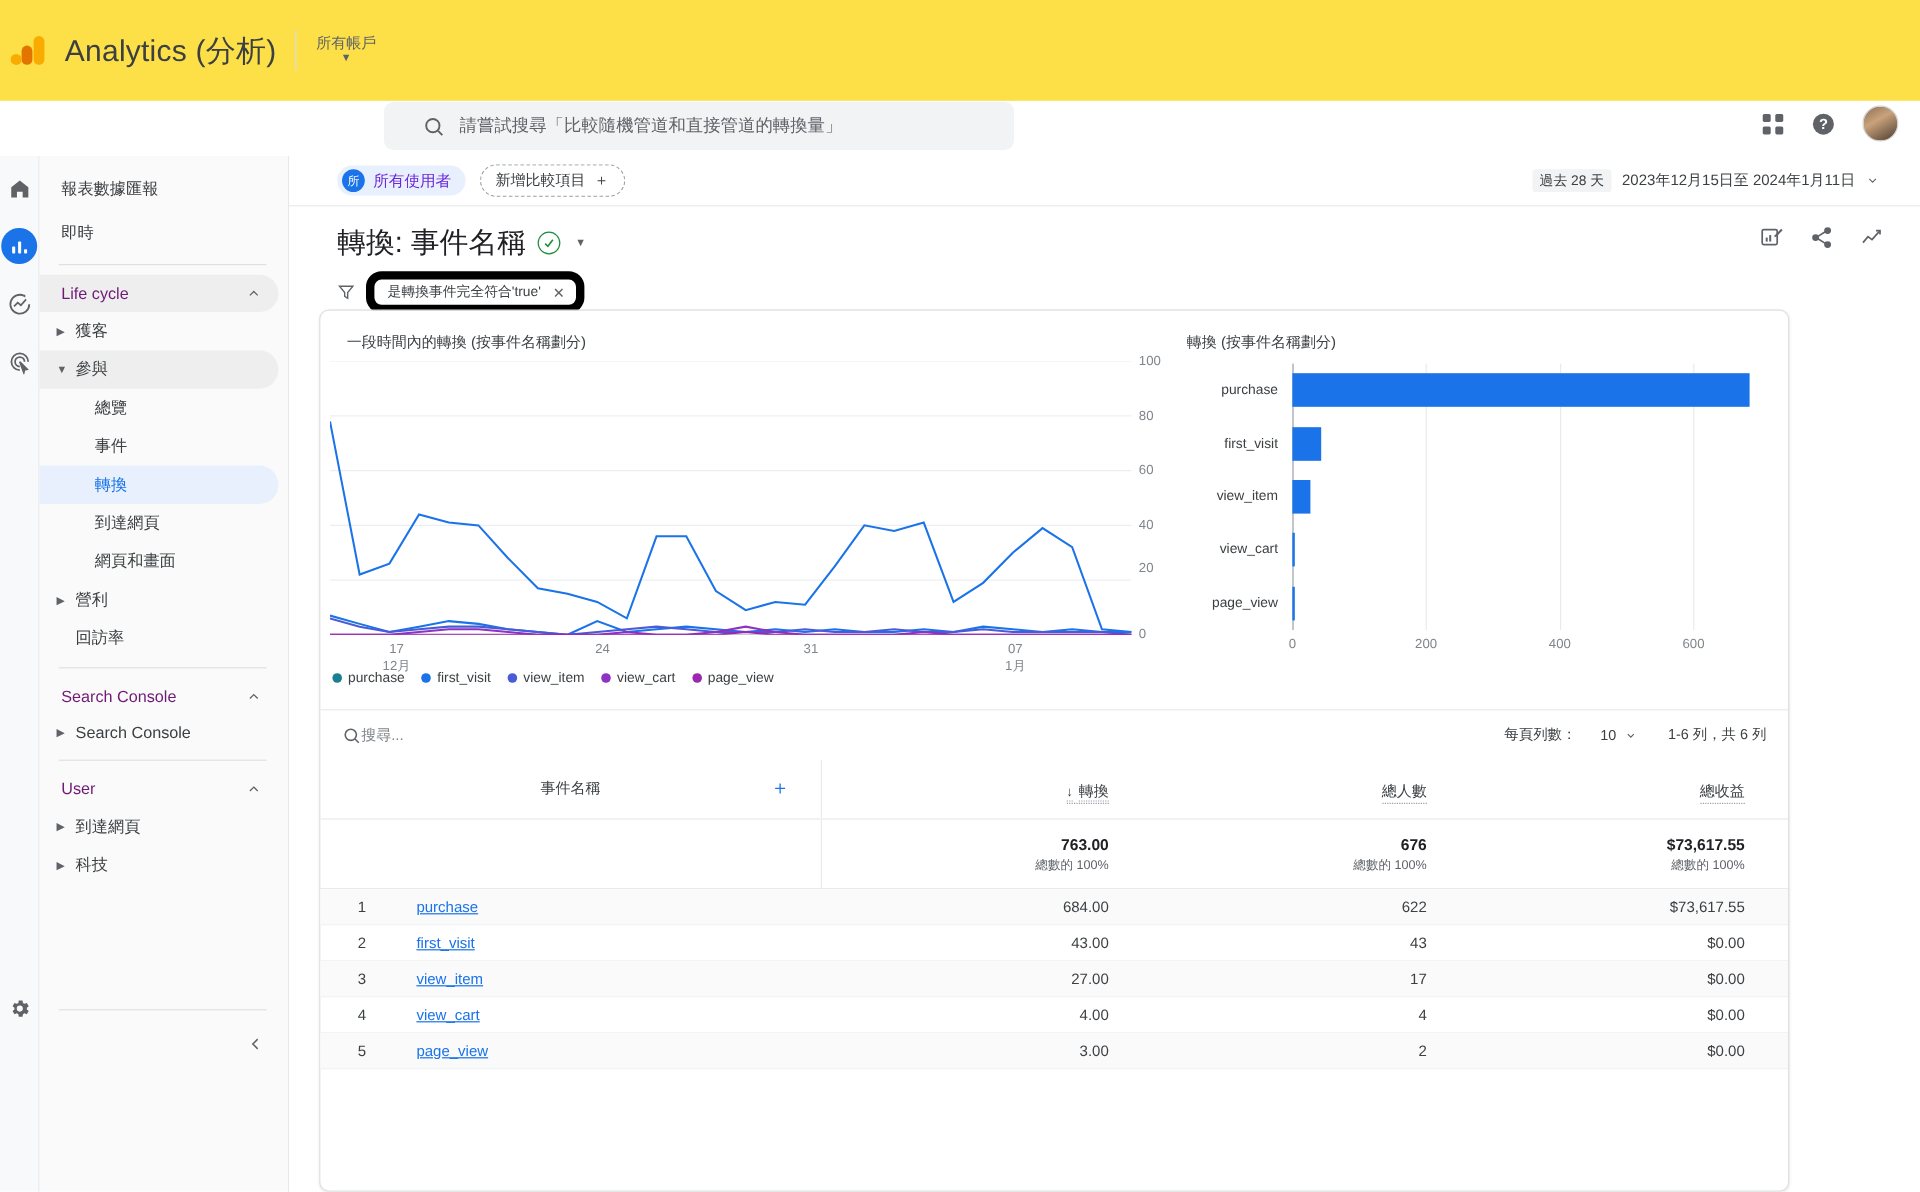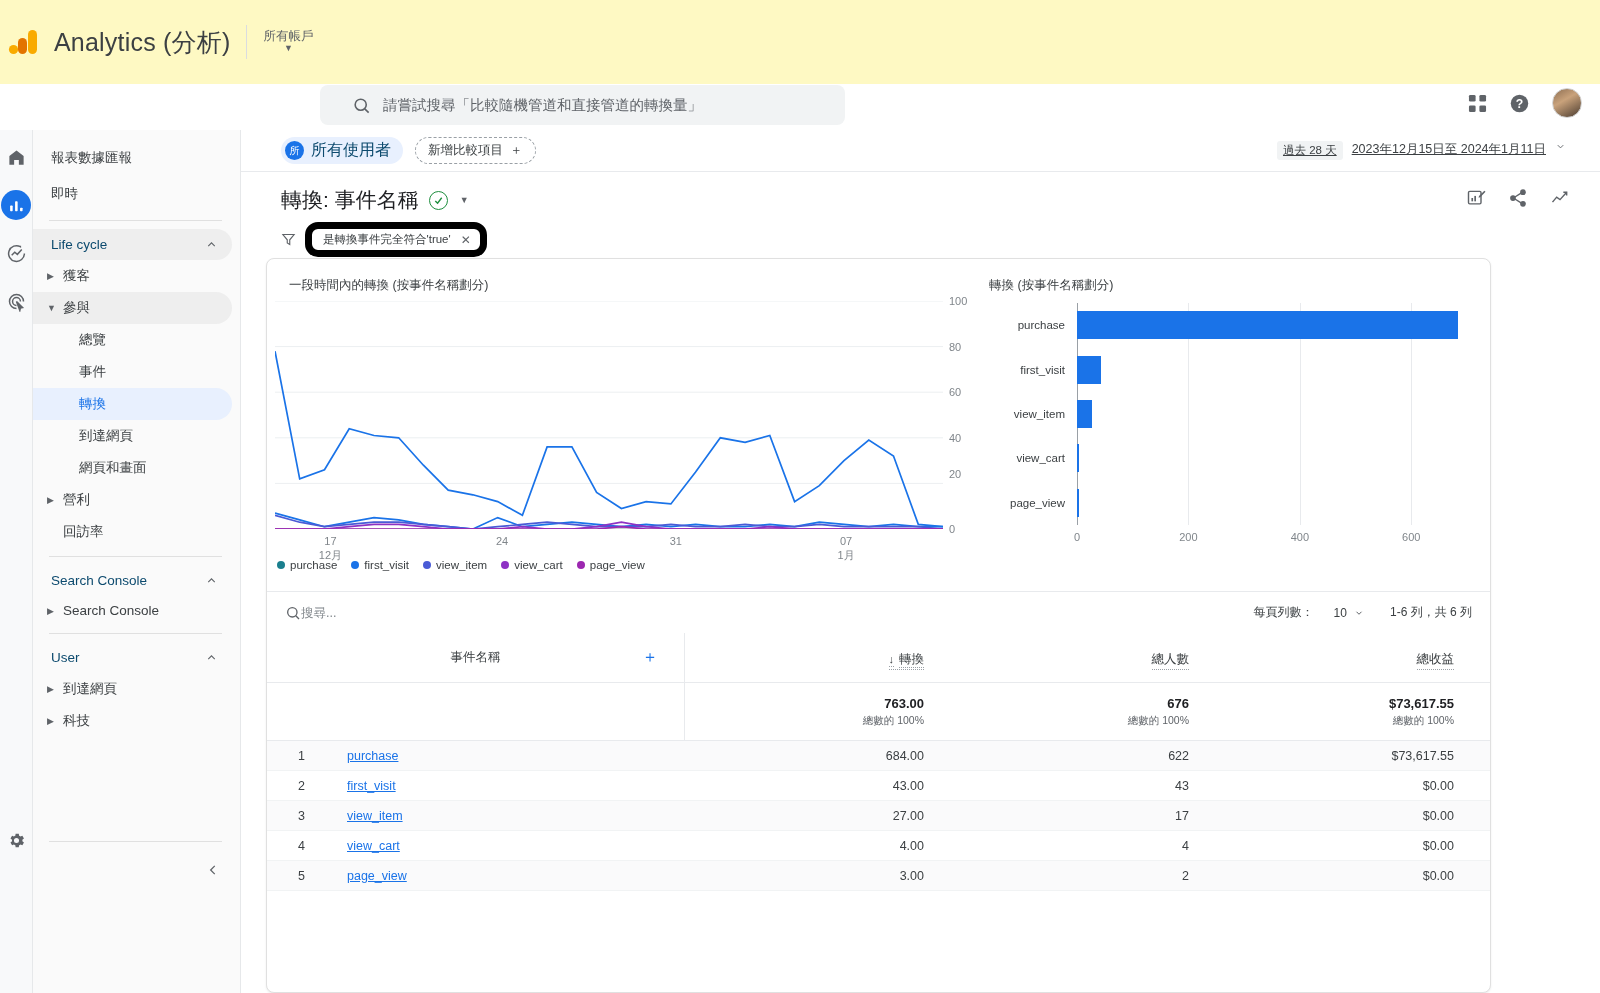--- a/index.html
+++ b/index.html
@@ -5,21 +5,21 @@
   * { box-sizing: border-box; margin: 0; padding: 0; }
   html, body {
     width: 1600px; height: 993px;
     font-family: "Liberation Sans", "DejaVu Sans", sans-serif;
     background: #ffffff; color: #202124;
     overflow: hidden;
   }
   
   .topbar {
     position: absolute; top: 0; left: 0; width: 1600px; height: 84px;
-    background: #fef9c3; display: flex; align-items: center;
+    background: #fde047; display: flex; align-items: center;
   }
   .ga-logo { width: 34px; height: 34px; margin-left: 8px; position: relative; flex: none; }
   .brand {
     font-size: 25px; color: #3c4043; margin-left: 12px; white-space: nowrap;
     font-weight: 400; letter-spacing: .2px;
   }
   .brand-div { width: 1px; height: 34px; background: #dadce0; margin: 0 16px; }
   .acct { display: flex; flex-direction: column; align-items: center; line-height: 1.1; }
   .acct-label { font-size: 12.5px; color: #5f6368; white-space: nowrap; }
   .acct-caret { font-size: 9px; color: #5f6368; margin-top: 1px; }
@@ -55,21 +55,21 @@
   .rail-gear { position: absolute; bottom: 120px; }
   
   .sidebar {
     position: absolute; left: 33px; top: 130px; width: 208px; height: 863px;
     background: #fafafa; border-right: 1px solid #e6e8ea; padding-top: 10px;
   }
   .nav-top { font-size: 13.5px; color: #3c4043; padding: 9px 0 9px 18px; cursor: pointer; }
   .nav-sep { height: 1px; background: #e0e0e0; margin: 8px 18px 8px 16px; }
   .nav-group {
     display: flex; align-items: center; justify-content: space-between;
-    font-size: 13.5px; color: #0c4a6e; padding: 8px 14px 8px 18px;
+    font-size: 13.5px; color: #701a75; padding: 8px 14px 8px 18px;
     border-radius: 0 16px 16px 0; margin-right: 8px; cursor: pointer;
   }
   .nav-group.hl { background: #eeeeee; }
   .nav-row {
     display: flex; align-items: center; font-size: 13.5px; color: #3c4043;
     padding: 7px 10px 7px 14px; border-radius: 0 16px 16px 0; margin-right: 8px; cursor: pointer;
   }
   .nav-row.hl { background: #eeeeee; }
   .nav-row .tri { width: 14px; font-size: 9px; color: #5f6368; flex: none; }
   .nav-row .lbl { margin-left: 2px; }
@@ -90,33 +90,33 @@
     padding-left: 40px; border-bottom: 1px solid #e8eaed;
   }
   .chip-all {
     display: flex; align-items: center; gap: 7px; background: #e8f0fe;
     border-radius: 14px; padding: 3px 12px 3px 4px; cursor: pointer;
   }
   .chip-all .dot {
     width: 19px; height: 19px; border-radius: 50%; background: #1a73e8; color: #fff;
     font-size: 10px; display: flex; align-items: center; justify-content: center;
   }
-  .chip-all .t { font-size: 16px; color: #0c4a6e; }
+  .chip-all .t { font-size: 13px; color: #6d28d9; }
   .chip-add {
     margin-left: 12px; border: 1px dashed #9aa0a6; border-radius: 14px;
     padding: 4px 12px; font-size: 12.5px; color: #3c4043; display: flex;
     align-items: center; gap: 7px; cursor: pointer;
   }
   .daterange {
-    position: absolute; right: 34px; top: 11px; display: flex; align-items: flex-start;
-    gap: 9px; font-size: 12.5px; color: #3c4043; cursor: pointer; text-decoration: underline;
+    position: absolute; right: 34px; top: 11px; display: flex; align-items: center;
+    gap: 9px; font-size: 12.5px; color: #3c4043; cursor: pointer;
   }
   .dr-badge { background: #f1f3f4; border-radius: 3px; padding: 2px 6px; font-size: 11.5px; color: #3c4043; }
   .titlerow { display: flex; align-items: center; padding: 14px 0 0 40px; position: relative; }
-  .rep-title { font-size: 21px; color: #202124; font-weight: 400; }
+  .rep-title { font-size: 24px; color: #202124; font-weight: 400; }
   .check-ring {
     width: 19px; height: 19px; border-radius: 50%; border: 1.6px solid #1e8e3e;
     margin-left: 10px; display: flex; align-items: center; justify-content: center;
   }
   .title-caret { margin-left: 12px; font-size: 9px; color: #5f6368; }
   .hdr-icons { position: absolute; right: 30px; top: 16px; display: flex; gap: 22px; align-items: center; }
   .filterrow { display: flex; align-items: center; padding: 8px 0 0 40px; gap: 9px; }
   .filter-chip {
     border: 7px solid #000000; border-radius: 13px; padding: 3px 9px 3px 11px;
     font-size: 11.5px; color: #3c4043; display: flex; align-items: center; gap: 10px; cursor: pointer;

